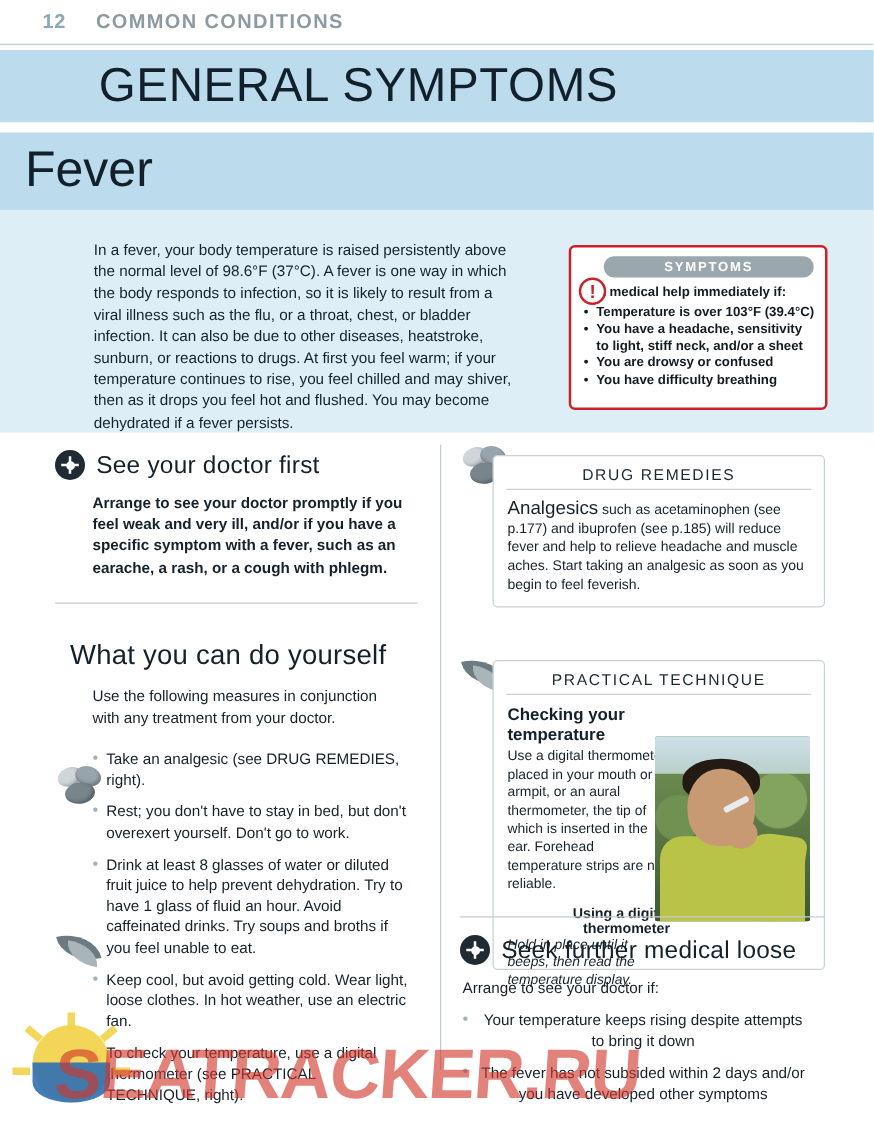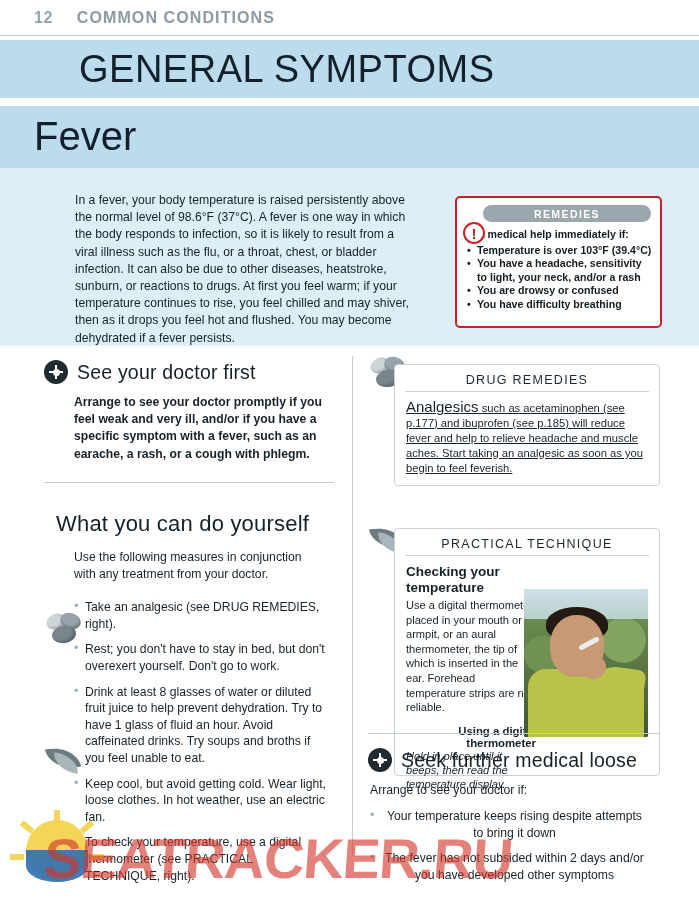--- a/index.html
+++ b/index.html
@@ -49,21 +49,21 @@
   }
   .band-gap {
     position:absolute; left:0; top:98px; width:699px; height:8px;
     background:#ffffff;
   }
   .band-sub {
     position:absolute; left:0; top:106px; width:699px; height:62px;
     background:#bcdcee;
   }
   .band-sub h2 {
-    margin:0; padding:8px 0 0 34px;
+    margin:0; padding:8px 0 0 20px;
     font-weight:normal; font-size:40px; color:#11202b;
   }
   .band-body {
     position:absolute; left:0; top:168px; width:699px; height:178px;
     background:#ddeef7;
   }
 
   
   .intro {
     position:absolute; left:75px; top:192px; width:340px;
@@ -182,21 +182,21 @@
     border:1px solid #c7d2d8; border-radius:4px; background:#ffffff;
     position:relative;
   }
   .rbox-head {
     margin:8px 10px 0 10px; border-bottom:1px solid #c7d2d8;
     padding-bottom:4px;
     font-size:12.5px; letter-spacing:1.3px; color:#1b2830; text-align:center;
   }
   .rbox-body {
     margin:7px 11px 9px 11px;
-    font-size:11.2px; line-height:15px; color:#16222b;text-decoration:underline;
+    font-size:11.2px; line-height:15px; color:#16222b;
   }
   .analgesics { font-size:15px; }
 
   
   .pt-body { margin:8px 11px 9px 11px; }
   .pt-title {
     font-size:13.5px; font-weight:bold; color:#14212a; line-height:16px;
   }
   .pt-text {
     font-size:11.1px; line-height:14.6px; color:#16222b; margin-top:2px;
@@ -296,28 +296,28 @@
   <div class="band-gap"></div>
   <div class="band-sub">
     <h2>Fever</h2>
   </div>
   <div class="band-body"></div>
 
   <div class="intro para">In a fever, your body temperature is raised persistently above the normal level of 98.6°F (37°C). A fever is one way in which the body responds to infection, so it is likely to result from a viral illness such as the flu, or a throat, chest, or bladder infection. It can also be due to other diseases, heatstroke, sunburn, or reactions to drugs. At first you feel warm; if your temperature continues to rise, you feel chilled and may shiver, then as it drops you feel hot and flushed. You may become dehydrated if a fever persists.</div>
 
   <div class="warning-box">
     <div class="warning-head">
-      <span>REMEDIES</span>
+      <span>SYMPTOMS</span>
     </div>
     <div class="warn-icon">!</div>
     <div class="warning-body">
       <div class="lead">Get medical help immediately if:</div>
       <ul>
         <li>Temperature is over 103°F (39.4°C)</li>
-        <li>You have a headache, sensitivity to light, your neck, and/or a rash</li>
+        <li>You have a headache, sensitivity to light, stiff neck, and/or a sheet</li>
         <li>You are drowsy or confused</li>
         <li>You have difficulty breathing</li>
       </ul>
     </div>
   </div>
 
   <div class="vrule"></div>
 
   <div class="col-left">
 

